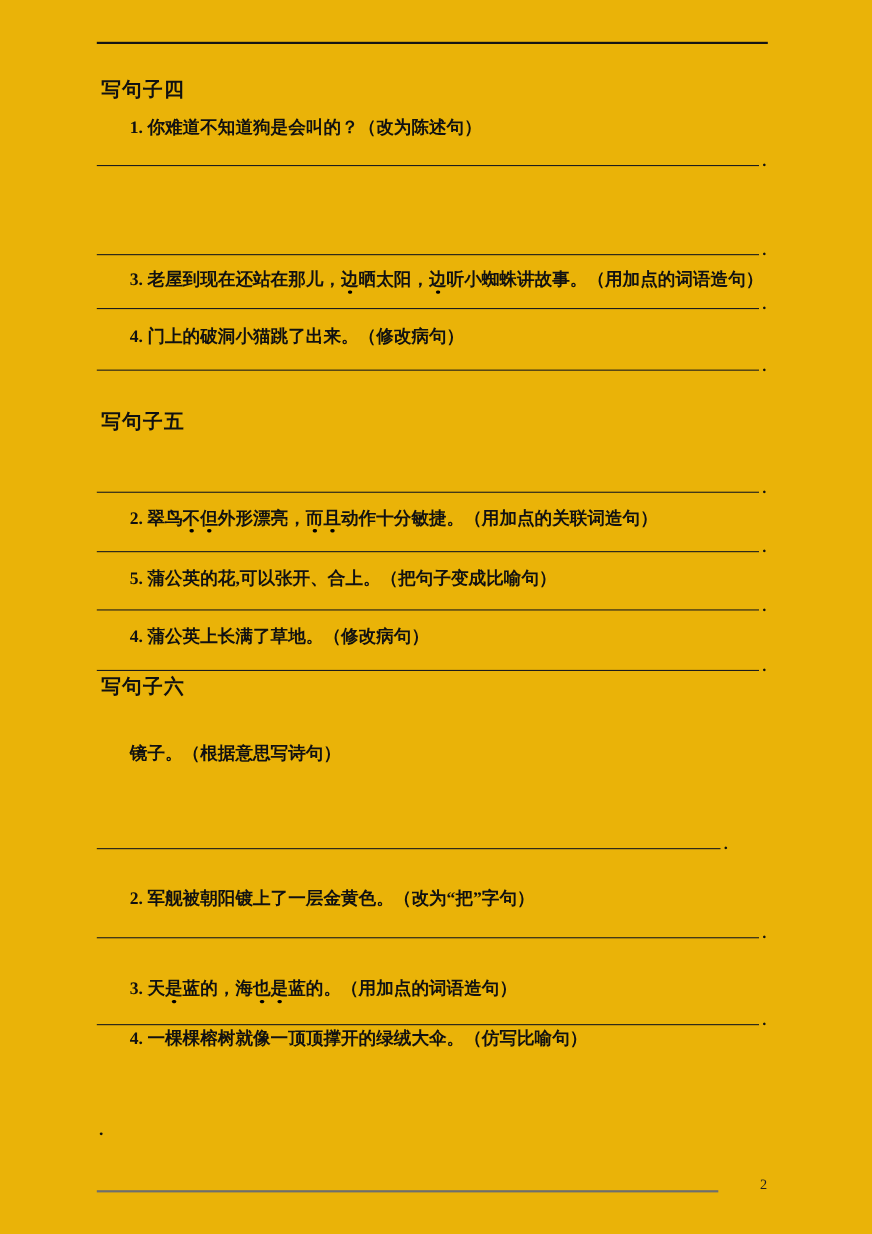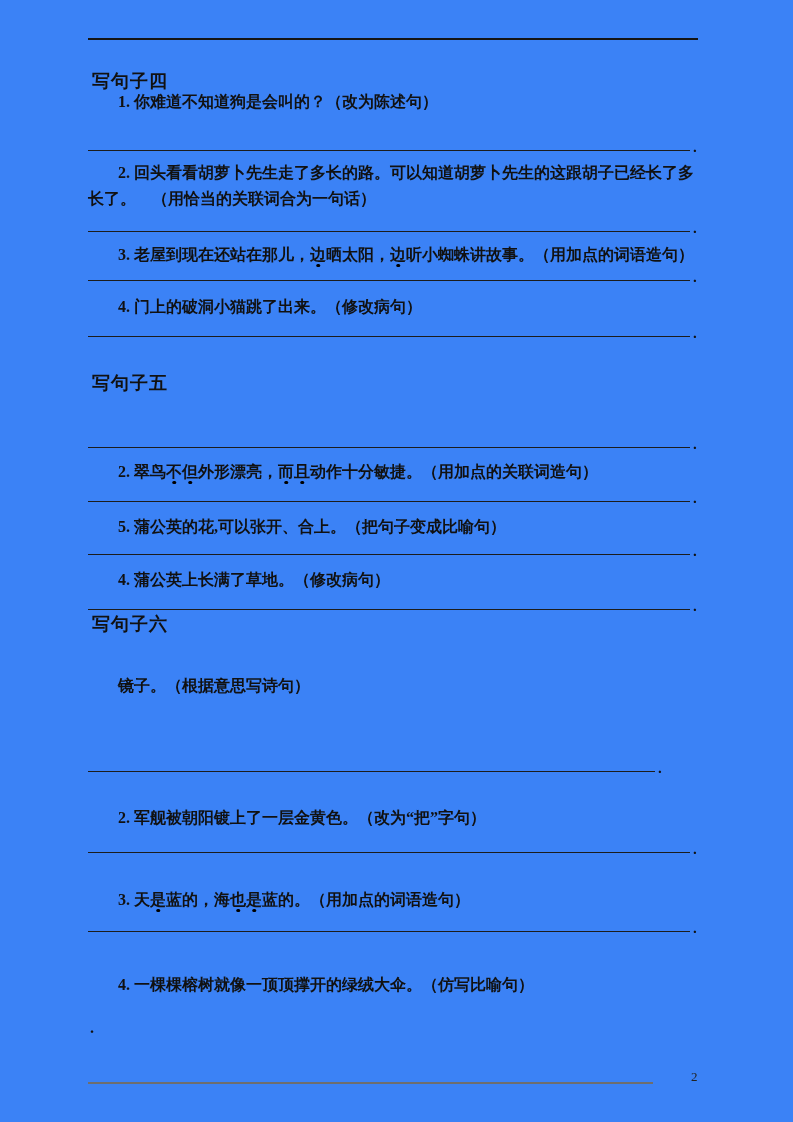--- a/index.html
+++ b/index.html
@@ -1,20 +1,20 @@
 <!DOCTYPE html>
 <html><head>
 <meta charset="utf-8">
 <style>
   html,body { margin:0; padding:0; background:#e8e8e8; }
   .page {
     position:relative;
     width:793px; height:1122px;
     margin:0 auto;
-    background:#3b82f6;
+    background:#eab308;
     font-family:"Liberation Serif","DejaVu Serif",serif;
     color:#111111;
     overflow:hidden;
   }
   .rule-top {
     position:absolute; left:88px; top:38px;
     width:610px; height:2px; background:#151515;
   }
   .rule-footer {
     position:absolute; left:88px; top:1082px;
@@ -61,31 +61,27 @@
   }
 </style>
 </head>
 <body>
 
 <div class="page">
 
   <div class="rule-top"></div>
 
   <div class="sec-heading" style="top:69px">写句子四</div>
-  <div class="ex" style="top:89px">
+  <div class="ex" style="top:104px">
       <div class="ex-line"><span>1. 你难道不知道狗是会叫的？（改为陈述句）</span></div>
     </div>
   <div class="blank-row" style="top:133px">
     <span class="u-line"></span>
       <span class="dot-after">.</span>
   </div>
-  <div class="ex" style="top:160px">
-      <div class="ex-line"><span>2. 回头看看胡萝卜先生走了多长的路。可以知道胡萝卜先生的这跟胡子已经长了多</span></div>
-      <div class="ex-line"><span>长了。　（用恰当的关联词合为一句话）</span></div>
-    </div>
   <div class="blank-row" style="top:214px">
     <span class="u-line"></span>
       <span class="dot-after">.</span>
   </div>
   <div class="ex" style="top:242px">
       <div class="ex-line"><span>3. 老屋到现在还站在那儿，</span><span class="em">边</span><span>晒太阳，</span><span class="em">边</span><span>听小蜘蛛讲故事。（用加点的词语造句）</span></div>
     </div>
   <div class="blank-row" style="top:263px">
     <span class="u-line"></span>
       <span class="dot-after">.</span>
@@ -140,21 +136,21 @@
     <span class="u-line"></span>
       <span class="dot-after">.</span>
   </div>
   <div class="ex" style="top:887px">
       <div class="ex-line"><span>3. 天</span><span class="em">是</span><span>蓝的，海</span><span class="em">也</span><span class="em">是</span><span>蓝的。（用加点的词语造句）</span></div>
     </div>
   <div class="blank-row" style="top:914px">
     <span class="u-line"></span>
       <span class="dot-after">.</span>
   </div>
-  <div class="ex" style="top:972px">
+  <div class="ex" style="top:932px">
       <div class="ex-line"><span>4. 一棵棵榕树就像一顶顶撑开的绿绒大伞。（仿写比喻句）</span></div>
     </div>
 
   <div class="stray-period">.</div>
 
   <div class="rule-footer"></div>
   <div class="page-number">2</div>
 
 </div>
 

